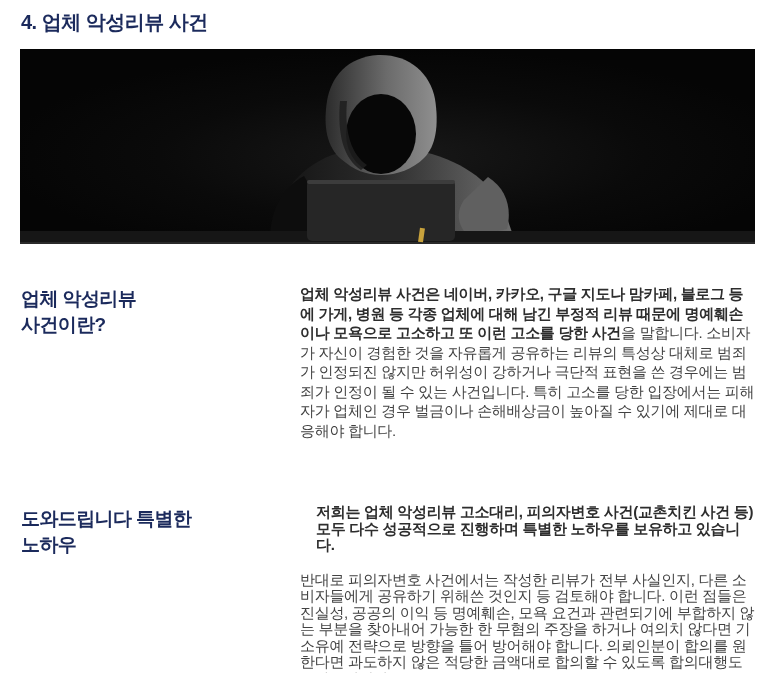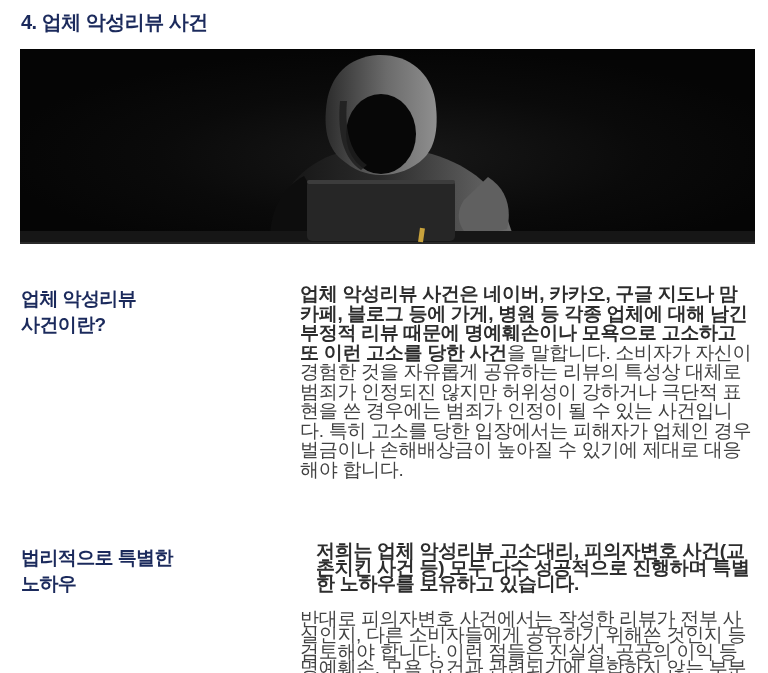--- a/index.html
+++ b/index.html
@@ -43,21 +43,21 @@
     font-size: 19px;
     font-weight: 700;
     line-height: 26px;
     letter-spacing: -0.6px;
     color: #1b2a5c;
     white-space: pre-line;
     margin-top: 2px;
   }
 
   .body-text {
-    font-size: 19px;
+    font-size: 15px;
     color: #424242;
     letter-spacing: -0.3px;
     word-break: break-all;
   }
   .row.first .body-text p { line-height: 19.5px; }
   .row.second .body-text p { line-height: 16.5px; }
 
   .body-text strong, .body-text .bold { font-weight: 700; color: #2d2d2d; }
   .row.second .p-intro { margin-bottom: 18px; margin-left: 16px; }
   .row.second .p-mid   { margin-bottom: 12px; }
@@ -120,21 +120,21 @@
       <h2 class="section-heading">업체 악성리뷰
 사건이란?</h2>
     </div>
     <div class="col-right body-text">
       <p><strong>업체 악성리뷰 사건은 네이버, 카카오, 구글 지도나 맘카페, 블로그 등에 가게, 병원 등 각종 업체에 대해 남긴 부정적 리뷰 때문에 명예훼손이나 모욕으로 고소하고 또 이런 고소를 당한 사건</strong><span>을 말합니다. 소비자가 자신이 경험한 것을 자유롭게 공유하는 리뷰의 특성상 대체로 범죄가 인정되진 않지만 허위성이 강하거나 극단적 표현을 쓴 경우에는 범죄가 인정이 될 수 있는 사건입니다. 특히 고소를 당한 입장에서는 피해자가 업체인 경우 벌금이나 손해배상금이 높아질 수 있기에 제대로 대응해야 합니다.</span></p>
     </div>
   </section>
 
   <section class="row second">
     <div class="col-left">
-      <h2 class="section-heading">법리적으로 특별한
+      <h2 class="section-heading">도와드립니다 특별한
 노하우</h2>
     </div>
     <div class="col-right body-text">
       <p class="bold p-intro">저희는 업체 악성리뷰 고소대리, 피의자변호 사건(교촌치킨 사건 등) 모두 다수 성공적으로 진행하며 특별한 노하우를 보유하고 있습니다.</p>
       <p>반대로 피의자변호 사건에서는 작성한 리뷰가 전부 사실인지, 다른 소비자들에게 공유하기 위해쓴 것인지 등 검토해야 합니다. 이런 점들은 진실성, 공공의 이익 등 명예훼손, 모욕 요건과 관련되기에 부합하지 않는 부분을 찾아내어 가능한 한 무혐의 주장을 하거나 여의치 않다면 기소유예 전략으로 방향을 틀어 방어해야 합니다. 의뢰인분이 합의를 원한다면 과도하지 않은 적당한 금액대로 합의할 수 있도록 합의대행도 도와드립니다.</p>
     </div>
   </section>
 
 </div>
 

